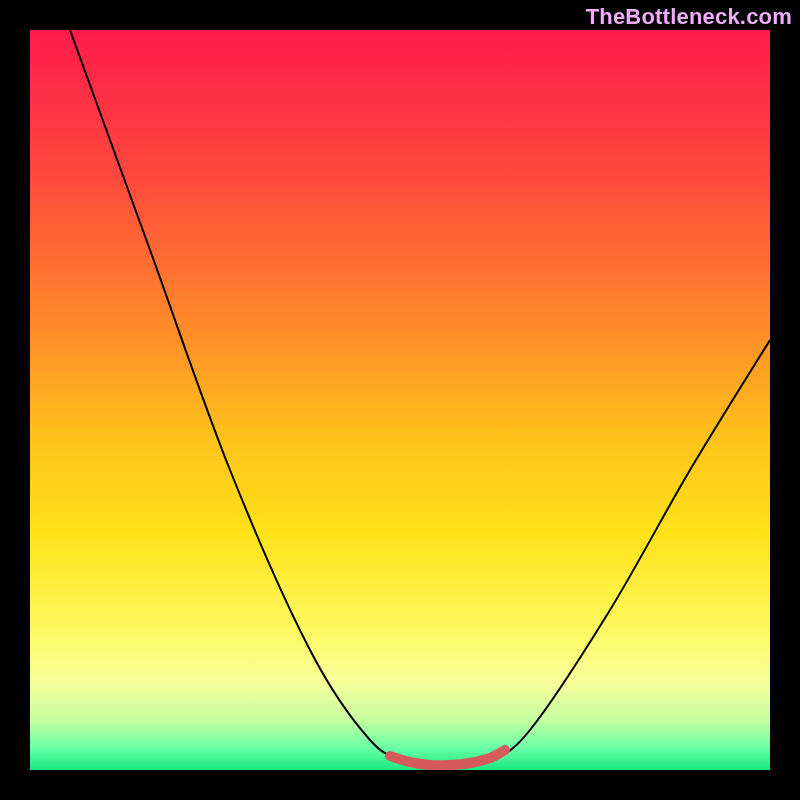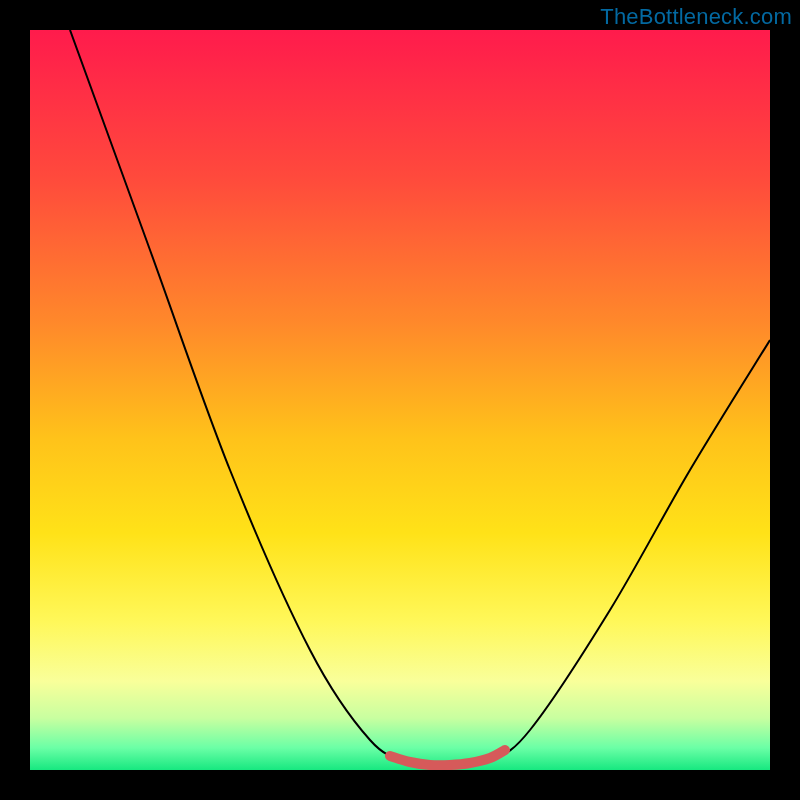--- a/index.html
+++ b/index.html
@@ -37,22 +37,22 @@
       #6bffa6 97%,
       #17e880 100%
     );
   }
   .watermark {
     position: absolute;
     top: 4px;
     right: 8px;
     font-family: Arial, Helvetica, sans-serif;
     font-size: 22px;
-    font-weight: normal;
-    color: #0369a1;
+    font-weight: bold;
+    color: #f0abfc;
     letter-spacing: 0.2px;
   }
   svg.curve {
     position: absolute;
     left: 0;
     top: 0;
     width: 740px;
     height: 740px;
   }
 </style>

